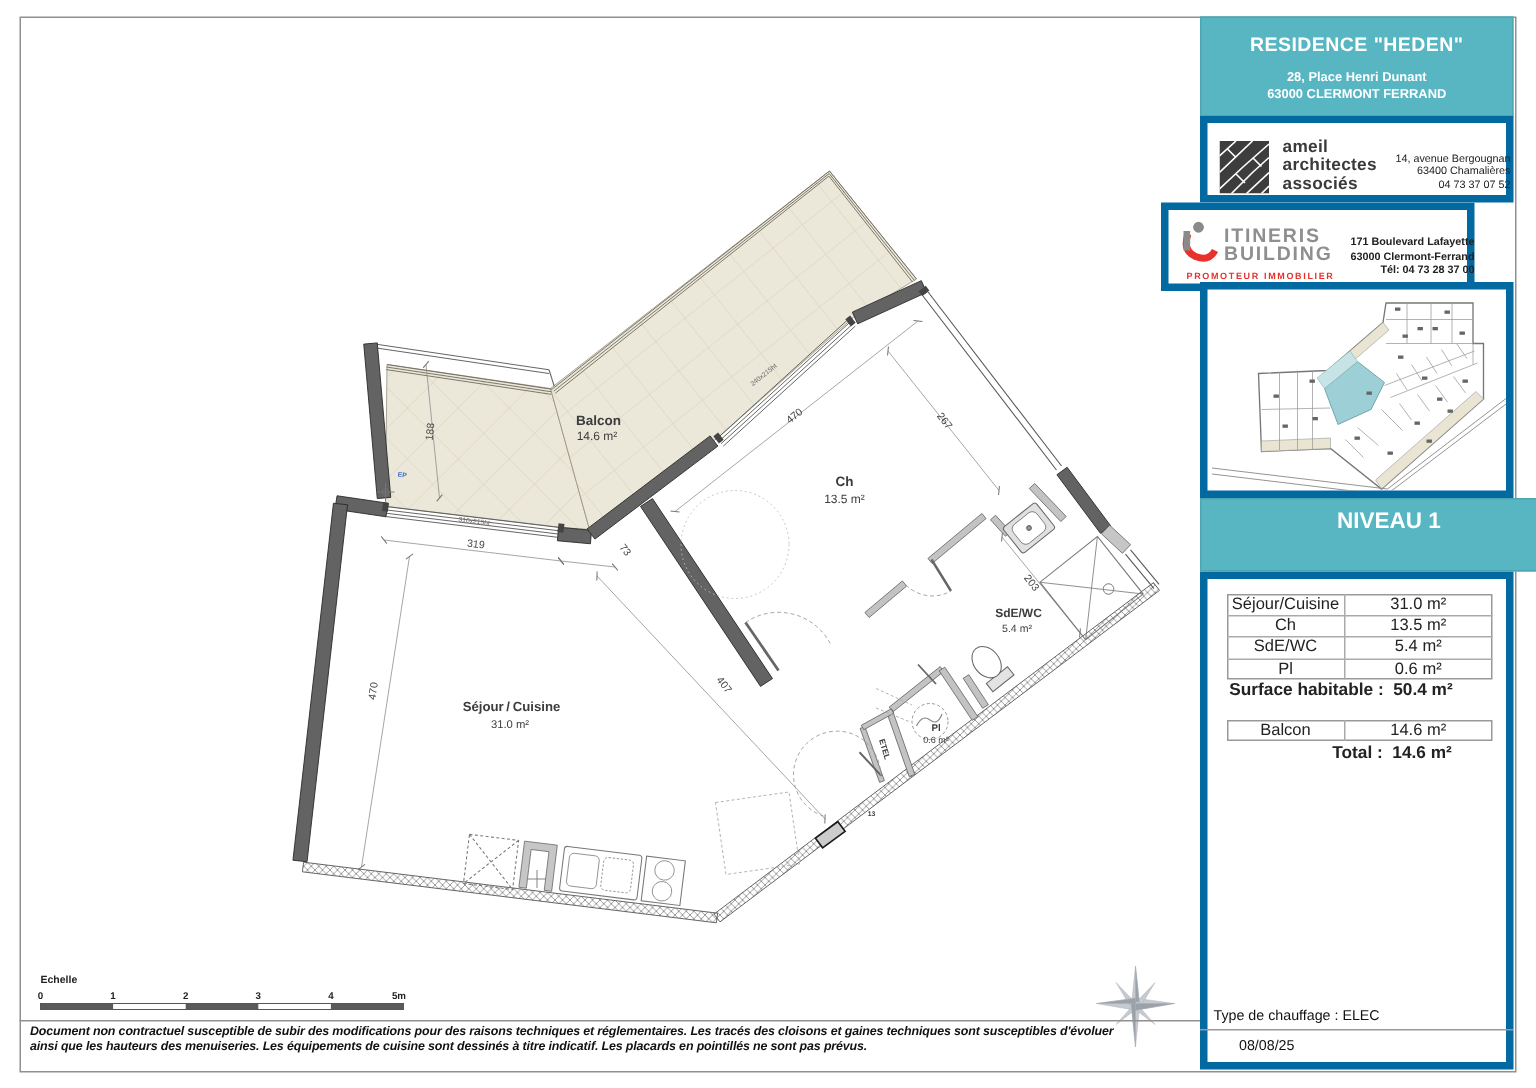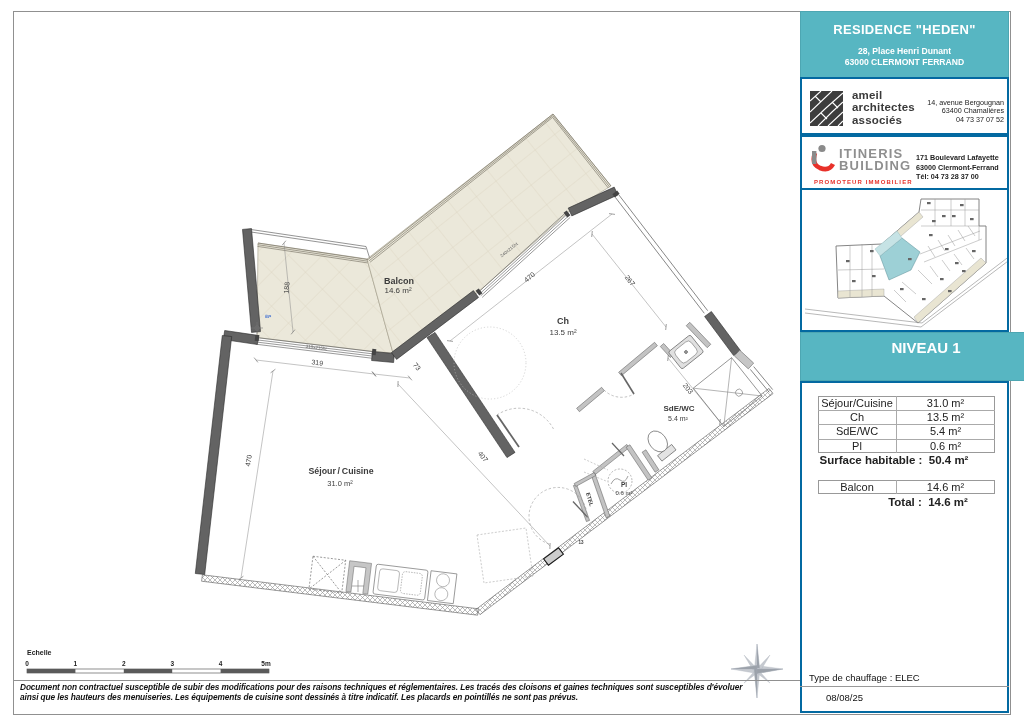--- a/index.html
+++ b/index.html
@@ -1,18 +1,18 @@
 <!DOCTYPE html>
 <html><head>
 <meta charset="utf-8">
 <style>
 html,body { margin:0; padding:0; background:#fff; }
 body { width:1024px; height:725px; position:relative; font-family:"Liberation Sans",sans-serif; overflow:hidden; }
 .abs { position:absolute; }
-.box { position:absolute; border:2px solid #0369a1; background:#fff; box-sizing:border-box; }
+.box { position:absolute; border:5px solid #0369a1; background:#fff; box-sizing:border-box; }
 .teal { background:#57b6c2; border:1px solid #4da6b2; color:#fff; text-align:center; }
 </style>
 </head>
 <body>
 
 <div class="abs" style="left:13px; top:11px; width:996px; height:702px; border:1px solid #909090;"></div>
 
 <svg class="abs" style="left:0; top:0;" width="1024" height="725" viewBox="0 0 1024 725">
 <defs>
 <pattern id="xhatch" patternUnits="userSpaceOnUse" width="5" height="5">
@@ -256,32 +256,32 @@
     <g stroke="#fff" stroke-width="1.1" fill="none">
       <path d="M0,10 L11,0 M0,21 L22,0 M0,32 L16,17 M8,35 L22,21 M18,35 L33,21 M28,35 L33,30 M16,17 L33,2 M22,21 L33,11 M5,5 L11,11 M11,22 L17,28 M22,11 L28,17"></path>
     </g>
   </svg>
 
   <div class="abs" style="left:50px; top:10px; font-size:11.5px; font-weight:700; color:#3a3a3a; line-height:12.4px; letter-spacing:.2px;">ameil<br>architectes<br>associés</div>
 
   <div class="abs" style="left:114px; top:20px; width:88px; text-align:right; font-size:7.2px; font-weight:400; color:#222; line-height:8.4px;">14, avenue Bergougnan<br>63400 Chamalières<br>04 73 37 07 52</div>
 </div>
 
-<div class="box" style="left:800px; top:135px; width:209px; height:59px;padding-left:41px;">
+<div class="box" style="left:774px; top:135px; width:209px; height:59px;padding-left:41px;">
 
   <svg class="abs" style="left:9px; top:7px;" width="26" height="32" viewBox="0 0 26 32">
     <circle cx="11" cy="4.5" r="3.6" fill="#8a8a8a"></circle>
     <path d="M4,9 q-4,11 5,15 q9,3.5 13,-4" fill="none" stroke="#e8312a" stroke-width="4.6"></path>
     <rect x="1" y="7" width="4.4" height="13" fill="#8a8a8a"></rect>
   </svg>
 
   <div class="abs" style="left:37px; top:11px; font-size:13px; font-weight:700; color:#8f8f8f; letter-spacing:1.2px; line-height:12px;">ITINERIS<br>BUILDING</div>
   <div class="abs" style="left:12px; top:42px; font-size:6px; font-weight:700; color:#e8312a; letter-spacing:1.1px;">PROMOTEUR IMMOBILIER</div>
 
-  <div class="abs" style="left:114px; top:16px; width:90px; text-align:left; font-size:7.2px; font-weight:700; color:#222; line-height:9.6px;">171 Boulevard Lafayette<br>63000 Clermont-Ferrand<br>Tél: 04 73 28 37 00</div>
+  <div class="abs" style="left:114px; top:16px; width:90px; text-align:right; font-size:7.2px; font-weight:700; color:#222; line-height:9.6px;">171 Boulevard Lafayette<br>63000 Clermont-Ferrand<br>Tél: 04 73 28 37 00</div>
 </div>
 
 <div class="box" style="left:800px; top:188px; width:209px; height:144px; overflow:hidden;">
   <svg width="207" height="142" viewBox="0 0 207 142">
 
 <polygon points="34,56 80,54 103,34 117,22 119,9 177,9 177,36 184,36 184,73 116,133 82,106 36,108" fill="#fff" stroke="#777" stroke-width="0.9"></polygon>
 
 <polygon points="184,73 116,133 112,127 179,68" fill="#e9e5d2" stroke="#999" stroke-width="0.4"></polygon>
 
 <polygon points="36,101 82,99 82,106 36,108" fill="#e9e5d2" stroke="#999" stroke-width="0.4"></polygon>

